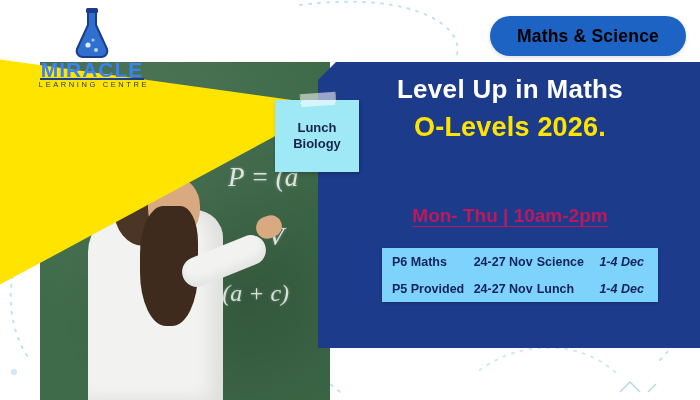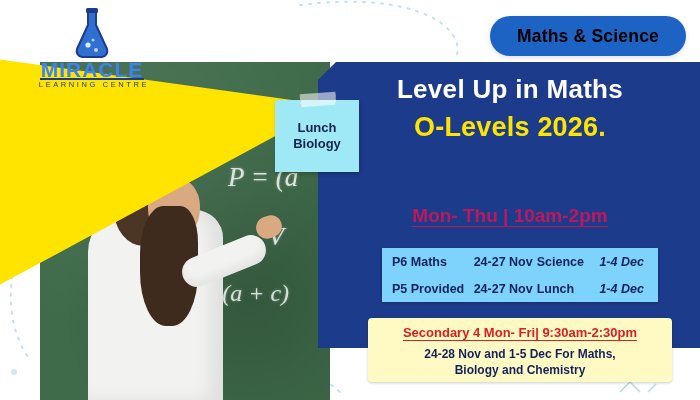--- a/index.html
+++ b/index.html
@@ -275,21 +275,14 @@
       <tr>
         <td class="c1">P5  Provided</td>
         <td class="c2">24-27 Nov</td>
         <td class="c3">Lunch</td>
         <td class="c4">1-4 Dec</td>
       </tr>
     </tbody>
       </table>
   </div>
 
-  <div class="secbox">
-    <div class="l1">Secondary 4 Mon- Fri| 9:30am-2:30pm</div>
-    <div class="l2">
-      <span>24-28 Nov and 1-5 Dec  For Maths,</span><br>
-      <span>Biology and Chemistry</span>
-    </div>
-  </div>
 
 </div>
 
 </body></html>

